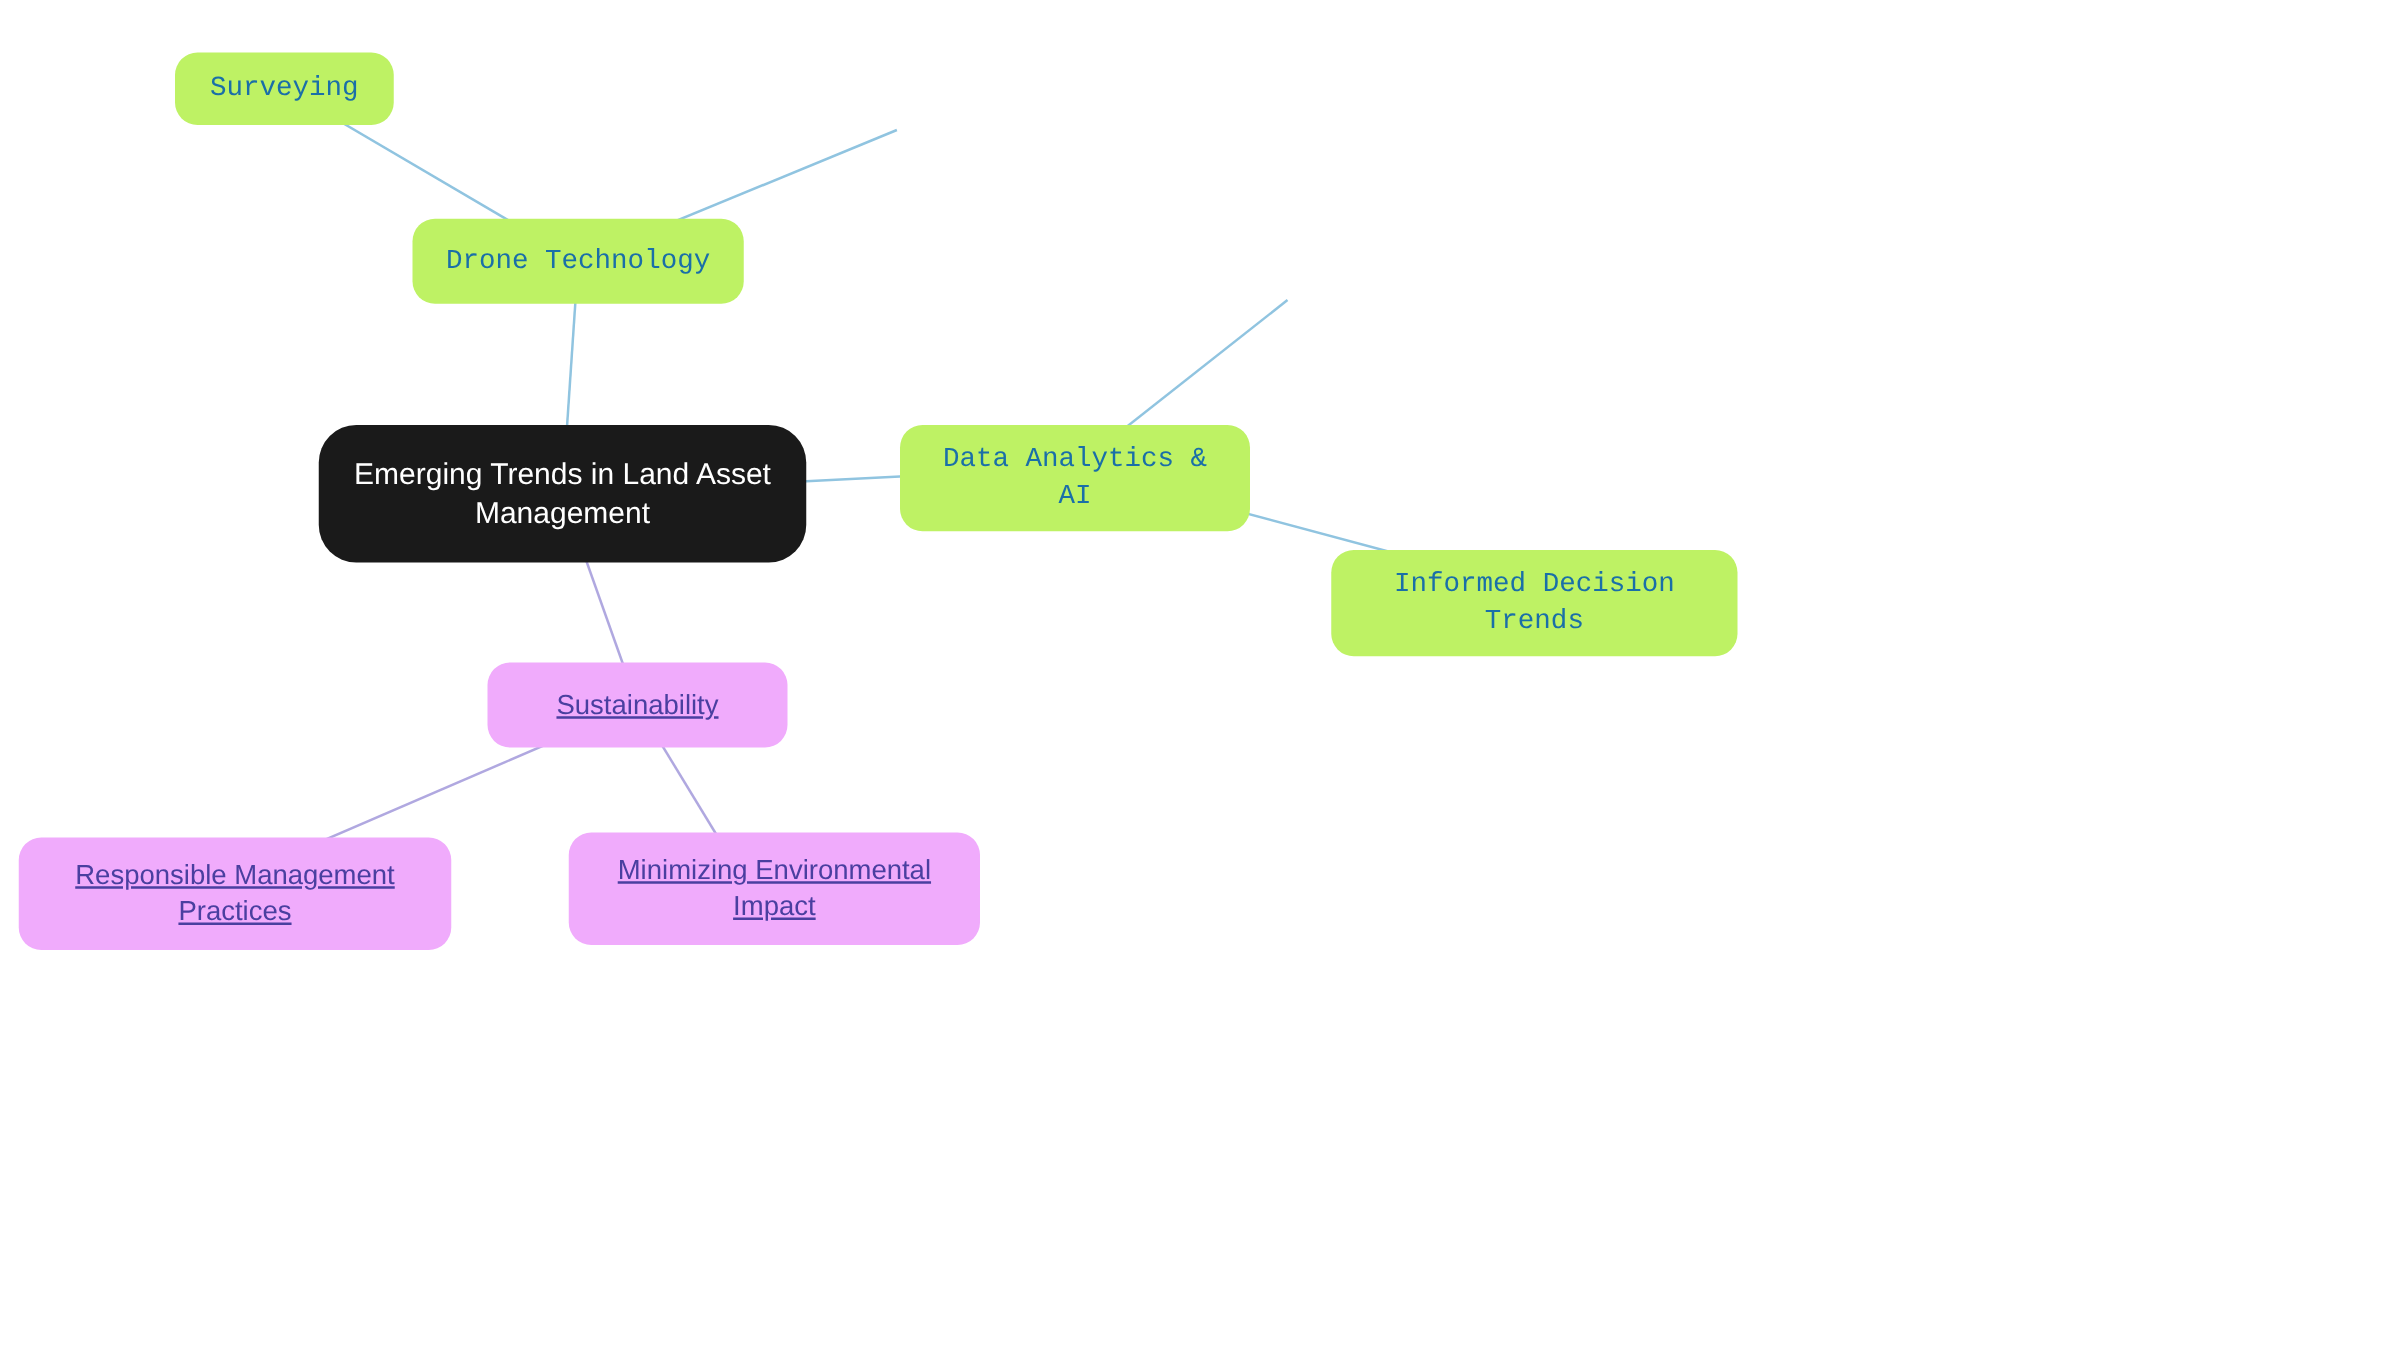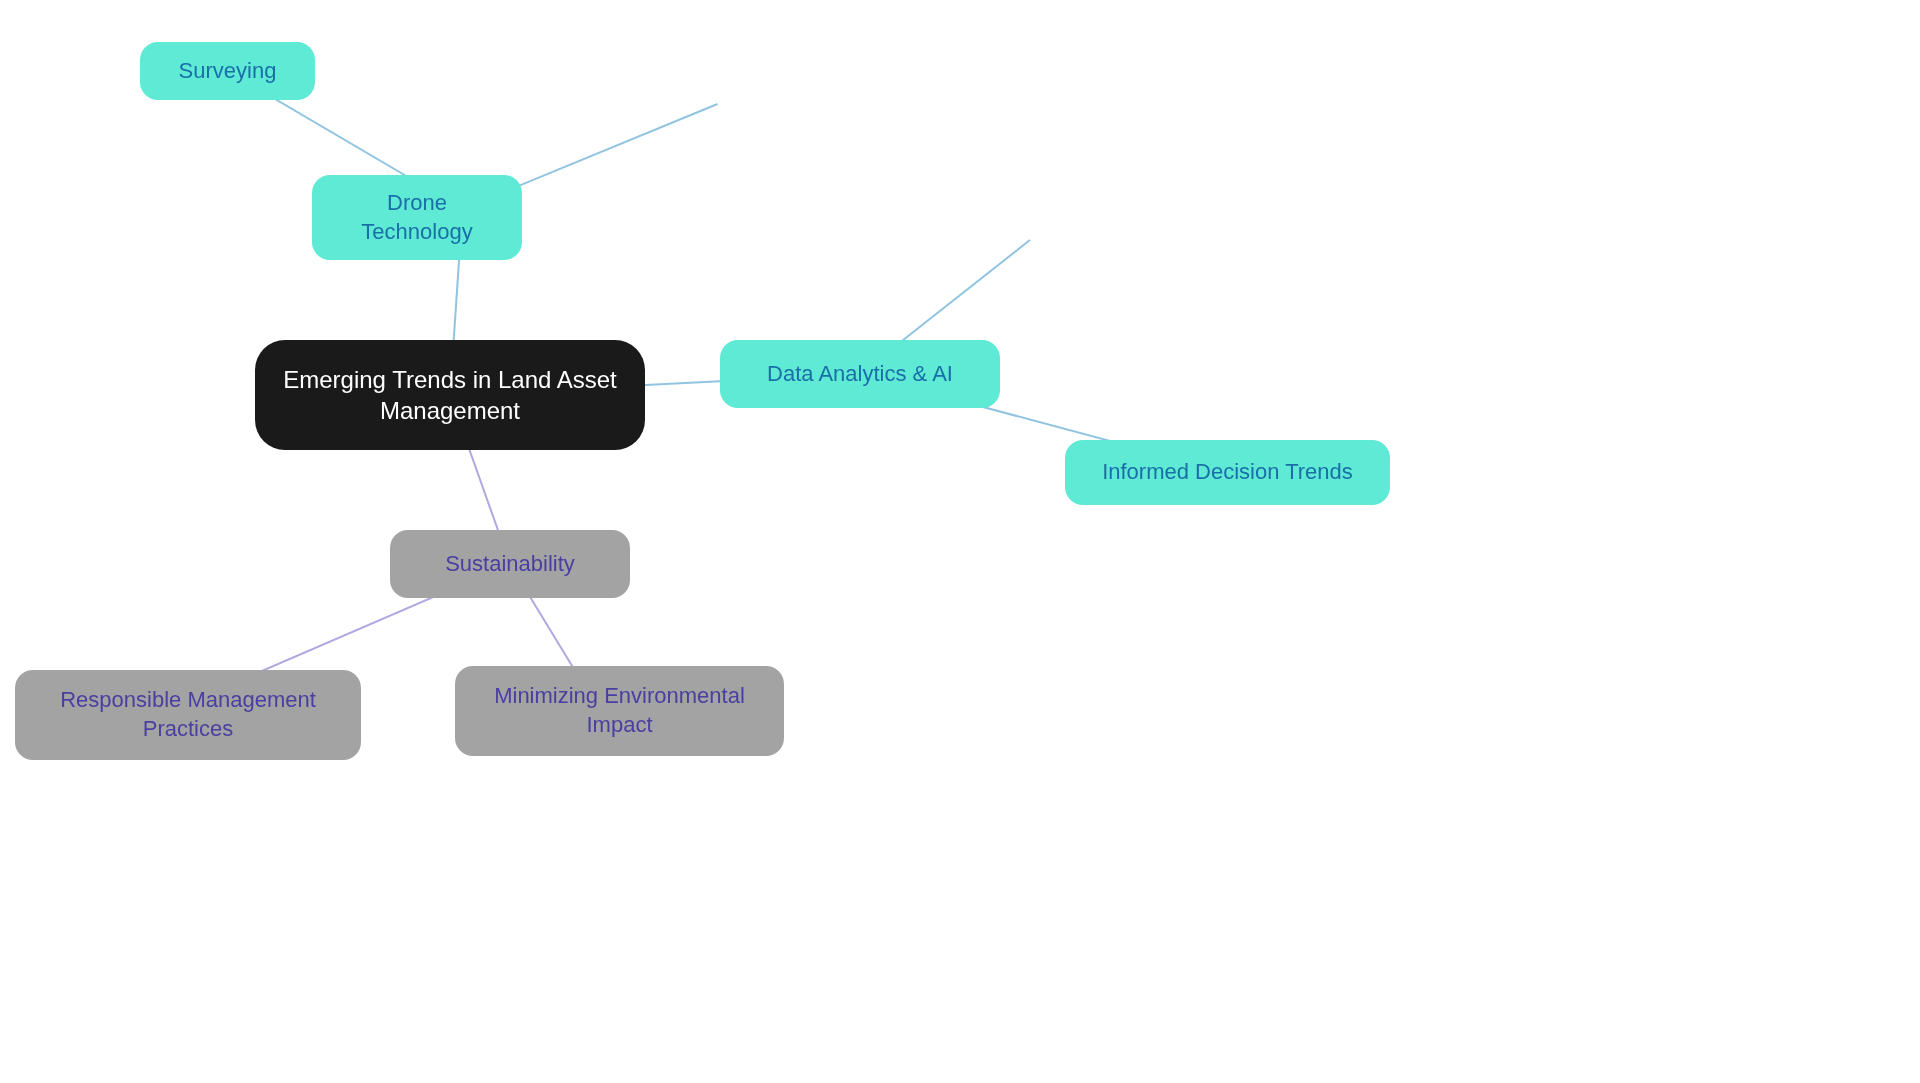--- a/index.html
+++ b/index.html
@@ -38,28 +38,30 @@
     .node-center {
       background: #1a1a1a;
       color: #ffffff;
       font-size: 24px;
       font-weight: 500;
       border-radius: 30px;
       width: 390px;
       height: 110px;
     }
     .node-blue {
-      background: #5eead4;
+      background: #bef264;
       color: #1a6fa8;
       border: none;
+      font-family: Liberation Mono, monospace;
     }
     .node-purple {
-      background: #a3a3a3;
+      background: #f0abfc;
       color: #4a3fa0;
       border: none;
+      text-decoration: underline;
     }
   </style>
 </head>
 <body>
 
 <div id="mindmap-container">
   <svg id="connections">
       <line x1="450" y1="395" x2="462.5" y2="209" stroke="#90c4e0" stroke-width="2"></line>
       <line x1="462.5" y1="209" x2="227.5" y2="71" stroke="#90c4e0" stroke-width="2"></line>
       <line x1="462.5" y1="209" x2="717.5" y2="104" stroke="#90c4e0" stroke-width="2"></line>
@@ -67,21 +69,21 @@
       <line x1="860" y1="374" x2="1030" y2="240" stroke="#90c4e0" stroke-width="2"></line>
       <line x1="860" y1="374" x2="1227.5" y2="472.5" stroke="#90c4e0" stroke-width="2"></line>
       <line x1="450" y1="395" x2="510" y2="564" stroke="#b0a8e0" stroke-width="2"></line>
       <line x1="510" y1="564" x2="160" y2="715" stroke="#b0a8e0" stroke-width="2"></line>
       <line x1="510" y1="564" x2="605" y2="720" stroke="#b0a8e0" stroke-width="2"></line>
     </svg>
 <div class="node node-center" style="left: 255px; top: 340px; width: 390px; min-height: 110px;">
       <span>Emerging Trends in Land Asset
 Management</span>
     </div>
-    <div class="node node-blue" style="left: 312px; top: 175px; width: 210px; min-height: 68px; align-items: center;">
+    <div class="node node-blue" style="left: 330px; top: 175px; width: 265px; min-height: 68px; align-items: center;">
       <span>Drone Technology</span>
     </div>
     <div class="node node-blue" style="left: 140px; top: 42px; width: 175px; min-height: 58px;">
       <span>Surveying</span>
     </div>
     <div class="node node-blue" style="left: 720px; top: 340px; width: 280px; min-height: 68px;">
       <span>Data Analytics &amp; AI</span>
     </div>
     <div class="node node-blue" style="left: 1065px; top: 440px; width: 325px; min-height: 65px;">
       <span>Informed Decision Trends</span>

